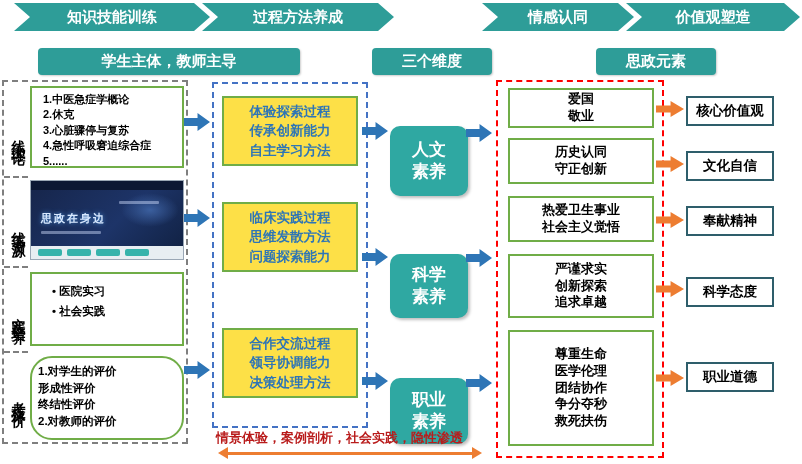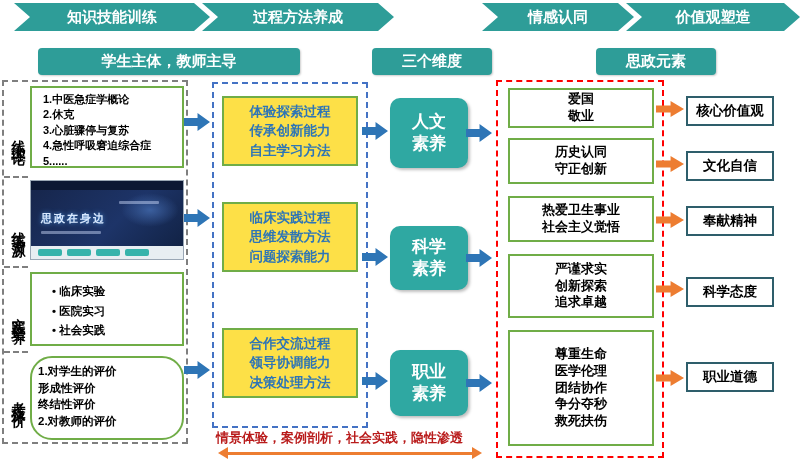--- a/index.html
+++ b/index.html
@@ -36,21 +36,21 @@
   .pi::before { content:"•  "; }
 
   
   .pbox { position:absolute; background:#fde047; border:2px solid #70AD47; color:#2E75B6;
     font-weight:bold; font-size:13.5px; text-align:center; white-space:pre-line; line-height:1.45;
     display:flex; align-items:center; justify-content:center; }
 
   
   .dim { position:absolute; background:#2FA8A2; border-radius:10px; color:#fff; font-weight:bold;
     font-size:17px; text-align:center; white-space:pre-line; line-height:1.3;
-    display:flex; align-items:center; justify-content:center; box-shadow:2px 2px 3px rgba(0,0,0,.25); }
+    display:flex; align-items:center; justify-content:center; box-shadow:2px 2px 3px rgba(0,0,0,.25);margin-top:28px; }
 
   
   .ebox { position:absolute; left:508px; width:146px; background:#fff; border:2px solid #70AD47;
     font-weight:bold; font-size:13px; color:#000; text-align:center; white-space:pre-line; line-height:1.3;
     display:flex; align-items:center; justify-content:center; }
 
   
   .vbox { position:absolute; left:686px; width:88px; height:30px; background:#fff;
     border:2px solid #2E5E6B; font-weight:bold; font-size:13.5px; color:#000;
     display:flex; align-items:center; justify-content:center; }
@@ -119,21 +119,20 @@
     <div class="tline" style="left:88px;top:20px;width:40px"></div>
     <div class="botbar">
         <i></i>
         <i></i>
         <i></i>
         <i></i>
       </div>
   </div>
 
   <div class="gbox practice" style="left:30px;top:272px;width:154px;height:74px">
-    <div class="pi">临床实验</div>
     <div class="pi">医院实习</div>
     <div class="pi">社会实践</div>
   </div>
 
   <div class="gbox evalbox" style="left:30px;top:356px;width:154px;height:84px">1.对学生的评价
 形成性评价
 终结性评价
 2.对教师的评价</div>
 
   <div class="arrow blue" style="left:184px;top:113px"></div>

